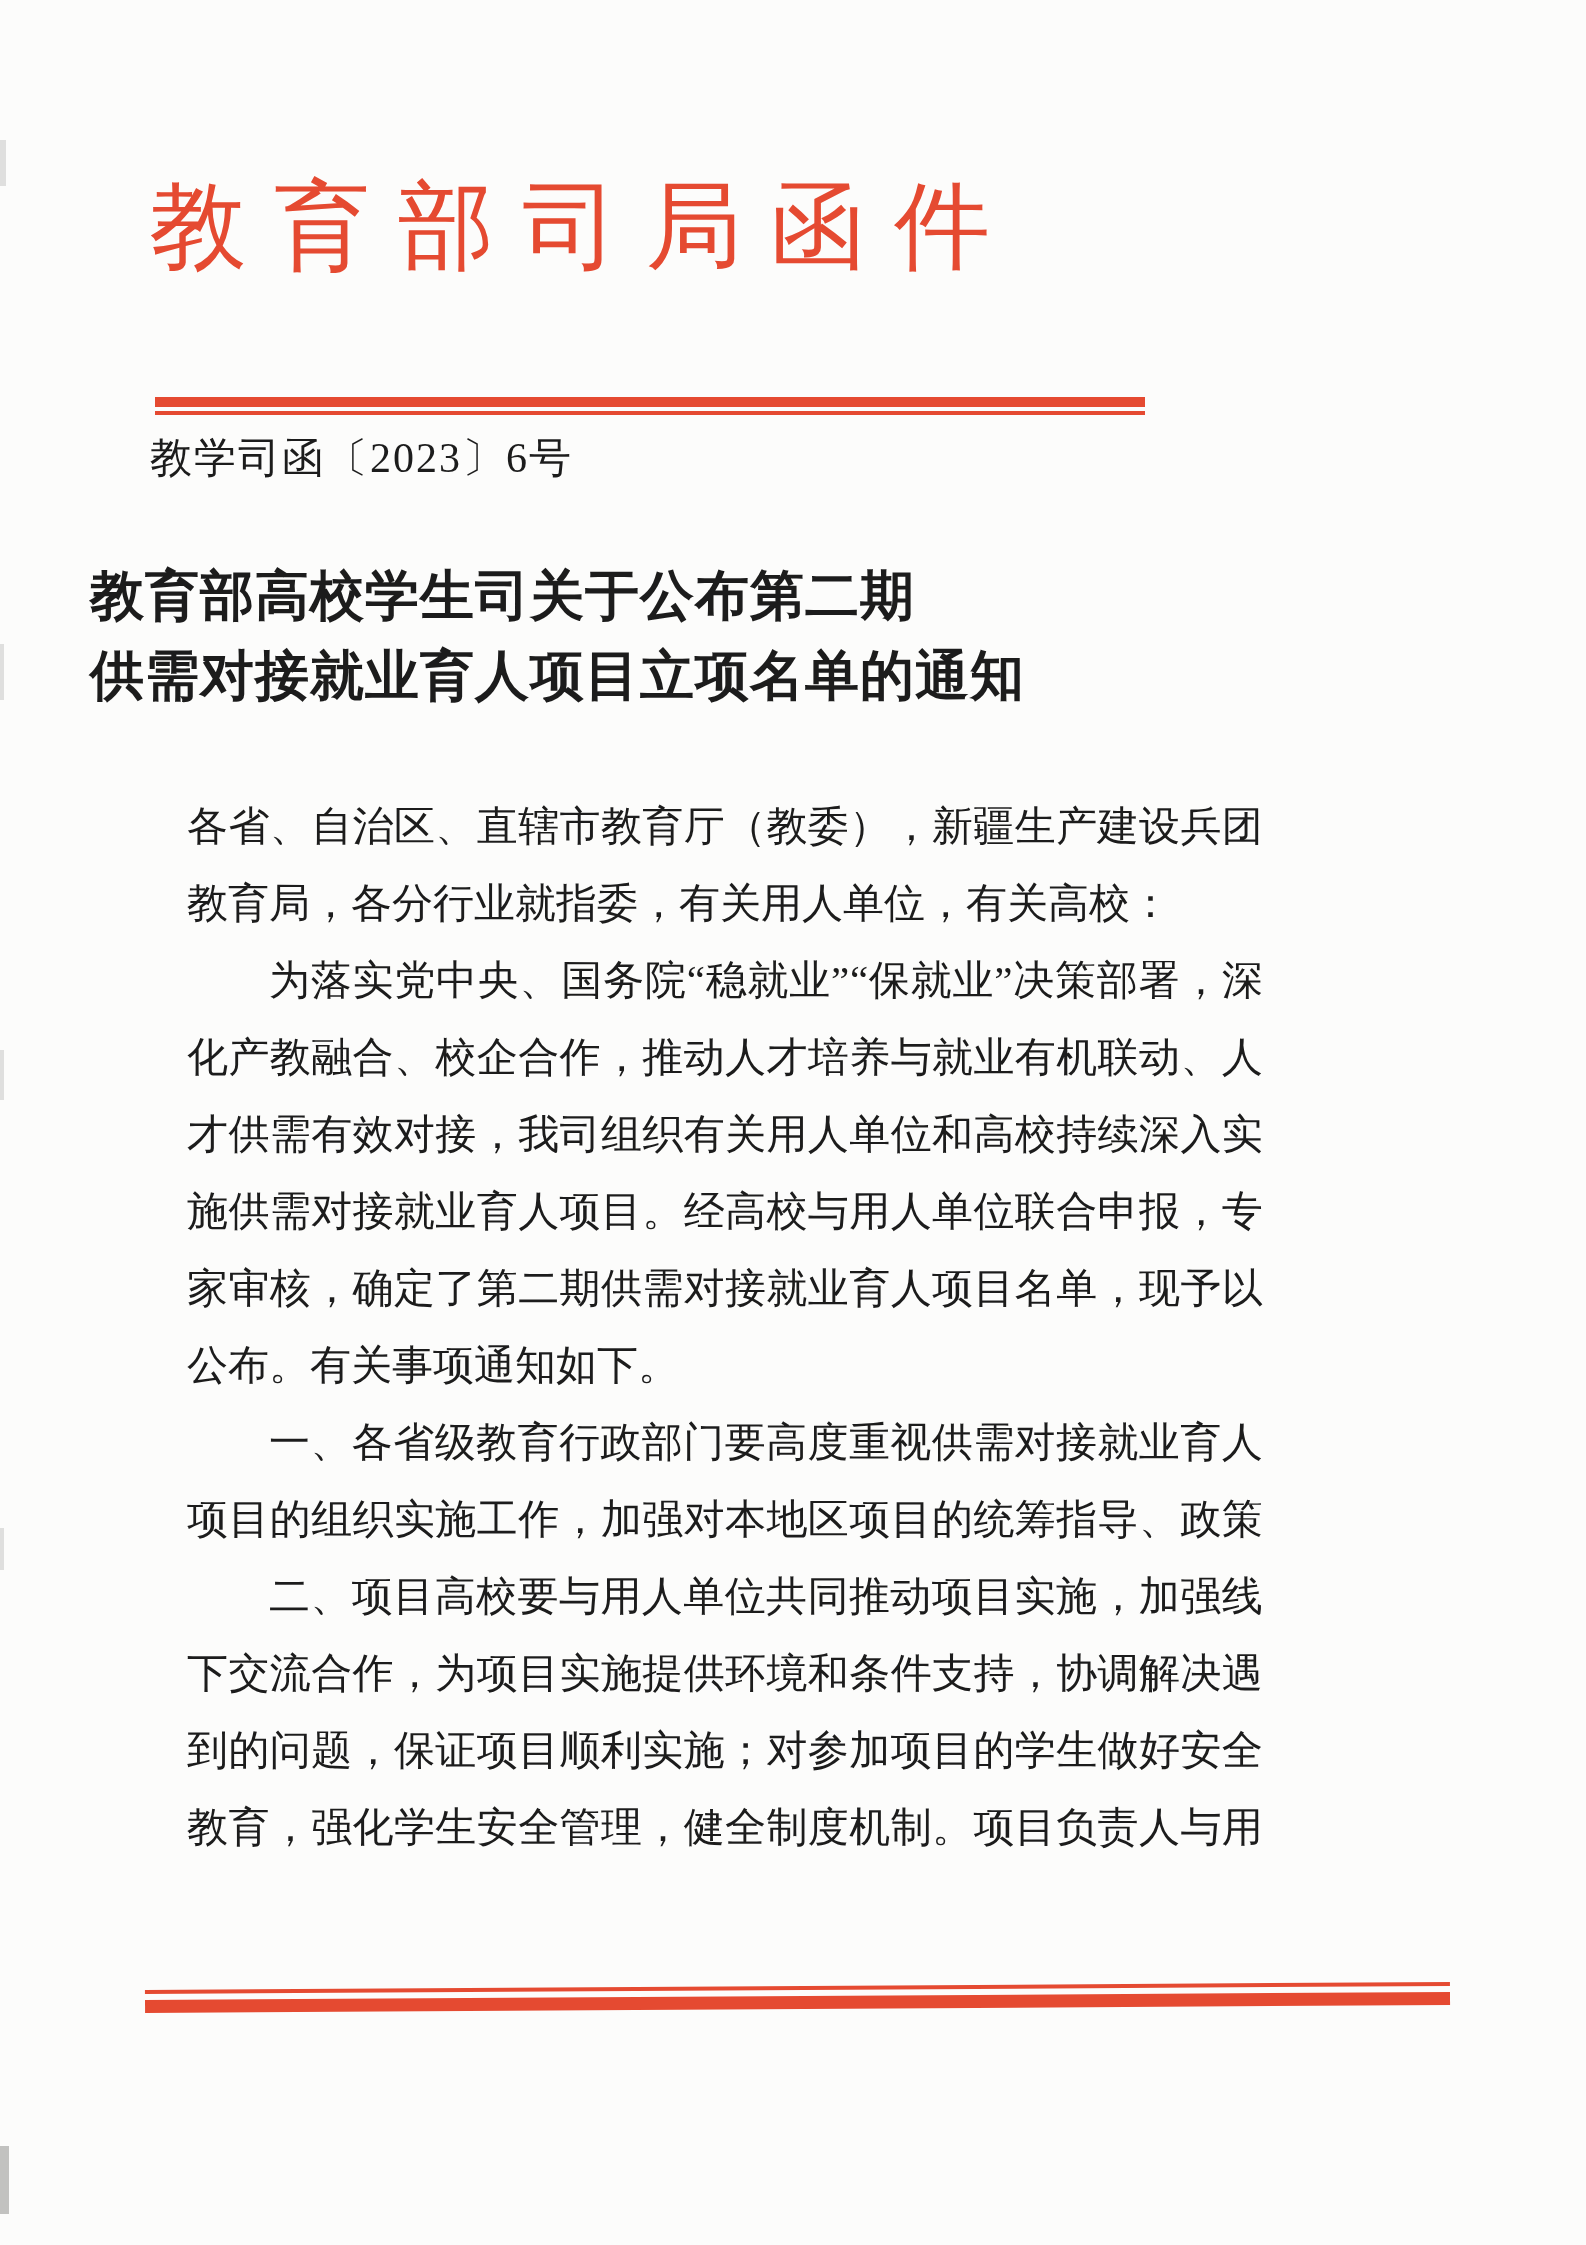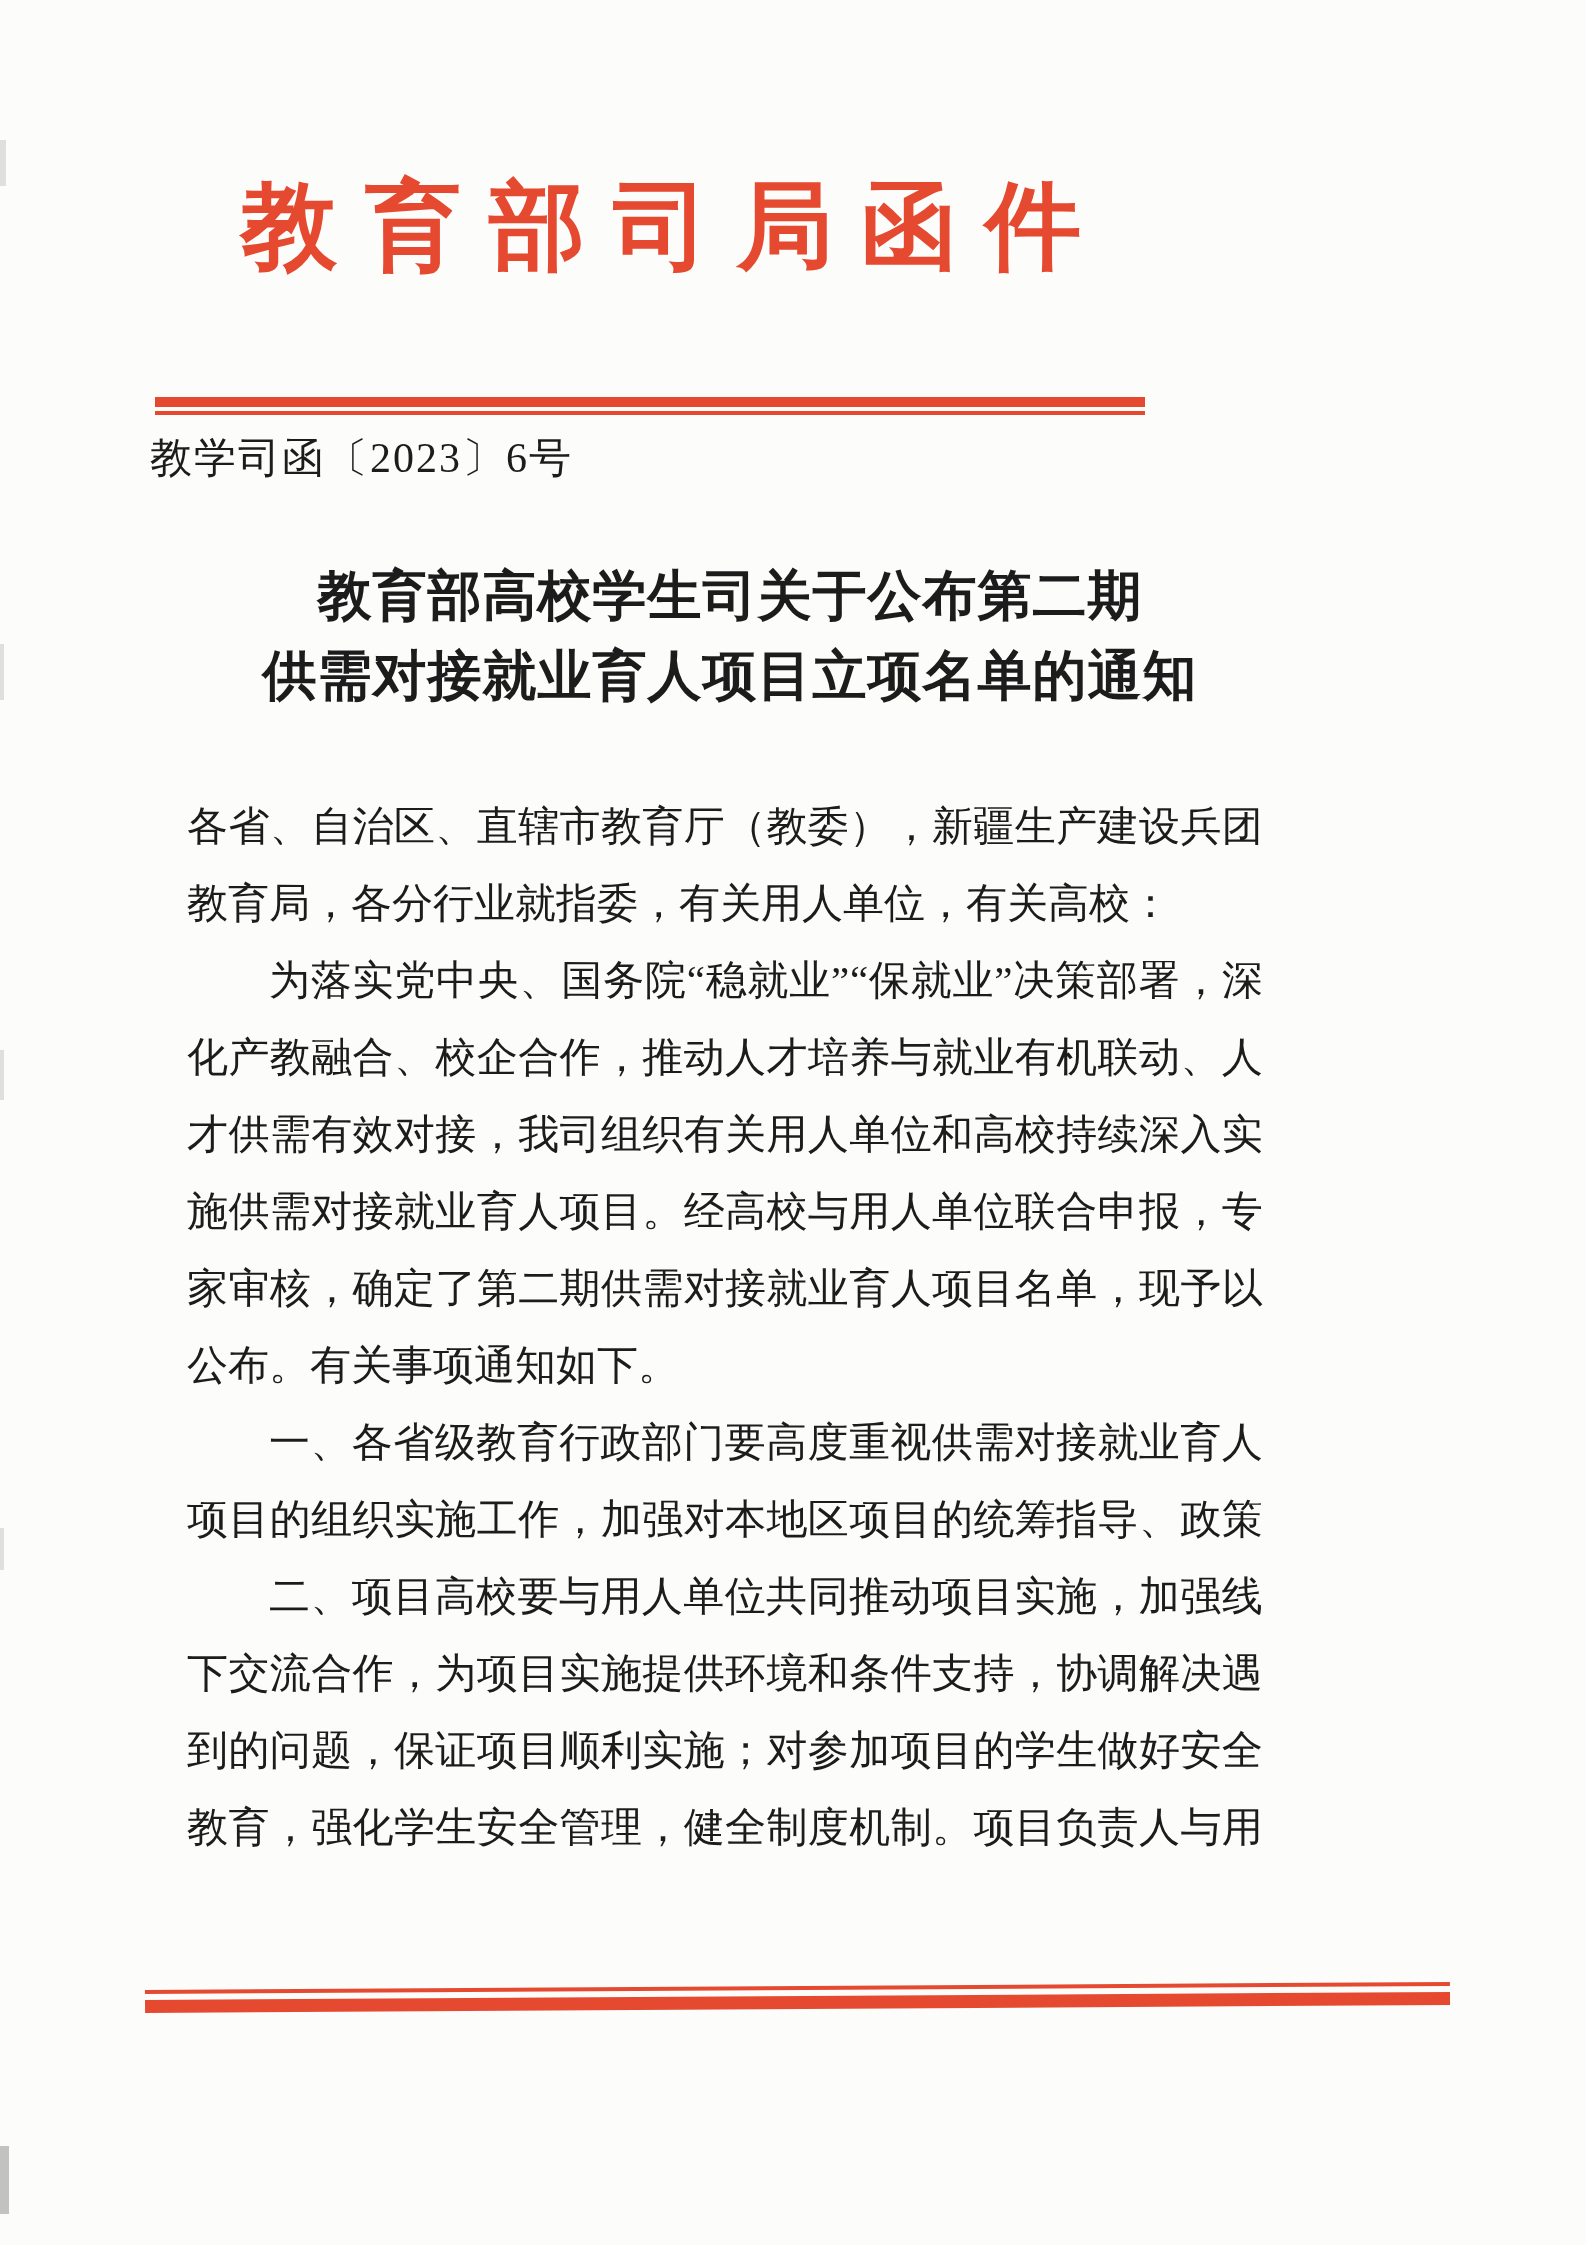--- a/index.html
+++ b/index.html
@@ -20,40 +20,39 @@
   
   .artifact{position:absolute;left:0;background:#bdbdba;opacity:.45;}
   .a1{top:140px;width:6px;height:46px;}
   .a2{top:644px;width:4px;height:56px;}
   .a3{top:1050px;width:4px;height:50px;}
   .a4{top:1528px;width:4px;height:42px;}
   .a5{top:2146px;width:9px;height:68px;background:#a3a3a0;opacity:.65;}
 
   .letterhead{
     position:absolute;top:168px;left:150px;width:1050px;
-    text-align:center;
-    font-size:96px;line-height:118px;font-weight:bold;
+    text-align:left;
+    font-size:96px;line-height:118px;font-weight:normal;
     color:var(--red);
     letter-spacing:28px;
     white-space:nowrap;
   }
   .rule-top{position:absolute;top:397px;left:155px;width:990px;}
   .rule-top .bar-thick{height:10px;background:var(--red);}
   .rule-top .bar-gap{height:4px;}
   .rule-top .bar-thin{height:4px;background:var(--red);}
 
   .doc-number{
     position:absolute;top:428px;left:150px;width:1160px;
     text-align:left;
     font-size:42px;line-height:60px;
     letter-spacing:2px;
   }
   .notice-title{
     position:absolute;top:556px;left:90px;width:1280px;
-    text-align:center;
     font-size:54px;line-height:80px;font-weight:bold;
     letter-spacing:1px;
   }
   .notice-body{
     position:absolute;top:788px;left:187px;width:1076px;
     font-size:41px;line-height:77px;
   }
   .line{height:77px;white-space:nowrap;}
   .line.fill{display:flex;justify-content:space-between;white-space:normal;}
   .line.indent{padding-left:82px;}

